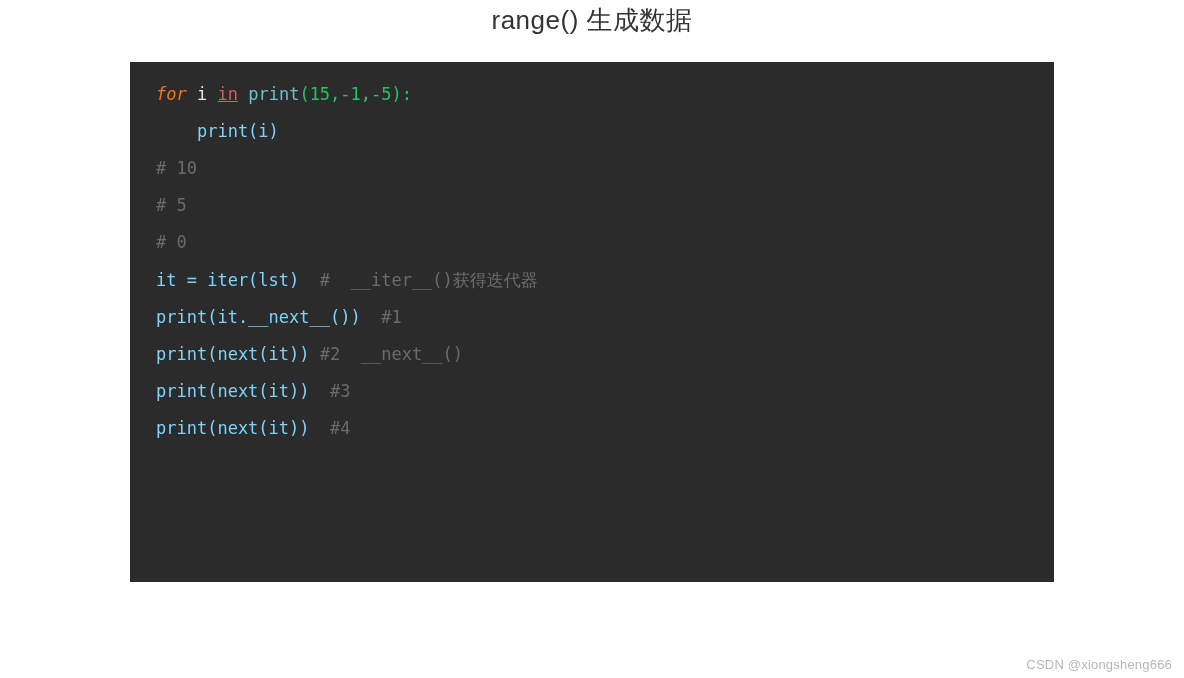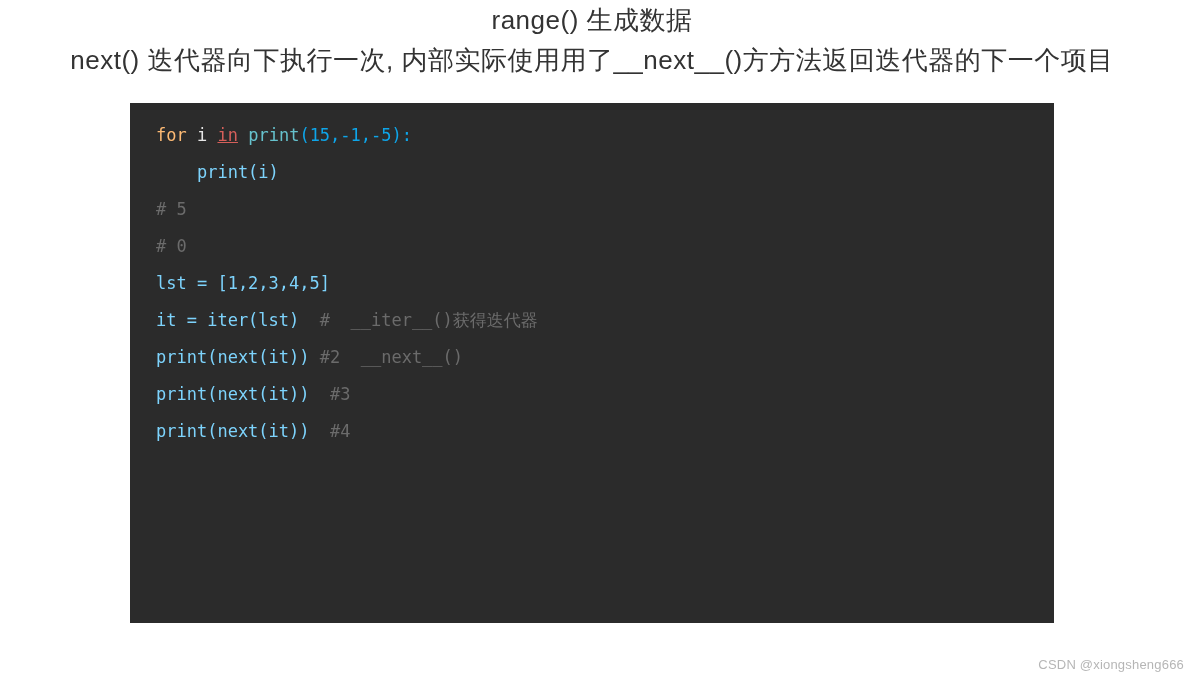--- a/index.html
+++ b/index.html
@@ -41,52 +41,52 @@
       font-family: "Consolas", "Monaco", monospace;
       font-size: 17px;
       line-height: 2.18;
       padding: 14px 26px 18px 26px;
       height: 520px;
       overflow: hidden;
     }
     .code-line {
       white-space: pre;
     }
-    .kw-for { color: #fdba74; }
+    .kw-for { color: #f97316; font-style: italic; }
     .kw-in  { color: #d55f5a; text-decoration: underline; }
     .fn     { color: #66c2cd; }
     .var    { color: #e6e6e6; }
-    .pun    { color: #0ea5e9; }
+    .pun    { color: #22c55e; }
     .cmt    { color: #6b6b6b; }
     .pr     { color: #7dd3fc; }
     .watermark {
       position: absolute;
-      right: 0;
+      right: 12px;
       bottom: 6px;
       font-size: 13px;
       color: rgba(120,120,120,0.55);
       font-family: Arial, sans-serif;
       letter-spacing: 0.2px;
     }
   </style>
 </head>
 <body>
 
 <div class="header-text">
   <span class="header-line1">range() 生成数据</span>
-  <span class="header-line2">next() 迭代器向下执行一次, 内部实际使用用了__next__()方方法返回迭代器的下一个项目</span>
 </div>
 
 <div class="code-wrapper">
   <div class="code-block">
     <div class="code-line"><span class="kw-for">for</span><span class="var"> </span><span class="var">i</span><span> </span><span class="kw-in">in</span><span> </span><span class="fn">print</span><span class="pun">(15,-1,-5):</span></div>
     <div class="code-line pr">    print(i)</div>
+    <div class="code-line cmt"># 10</div>
     <div class="code-line cmt"># 5</div>
     <div class="code-line cmt"># 0</div>
-    <div class="code-line pr">lst = [1,2,3,4,5]</div>
     <div class="code-line"><span class="pr">it = iter(lst)  </span><span class="cmt">#  __iter__()获得迭代器</span></div>
+    <div class="code-line"><span class="pr">print(it.__next__())  </span><span class="cmt">#1</span></div>
     <div class="code-line"><span class="pr">print(next(it)) </span><span class="cmt">#2  __next__()</span></div>
     <div class="code-line"><span class="pr">print(next(it))  </span><span class="cmt">#3</span></div>
     <div class="code-line"><span class="pr">print(next(it))  </span><span class="cmt">#4</span></div>
   </div>
 </div>
 
 <div class="watermark">CSDN @xiongsheng666</div>
 
 </body></html>

